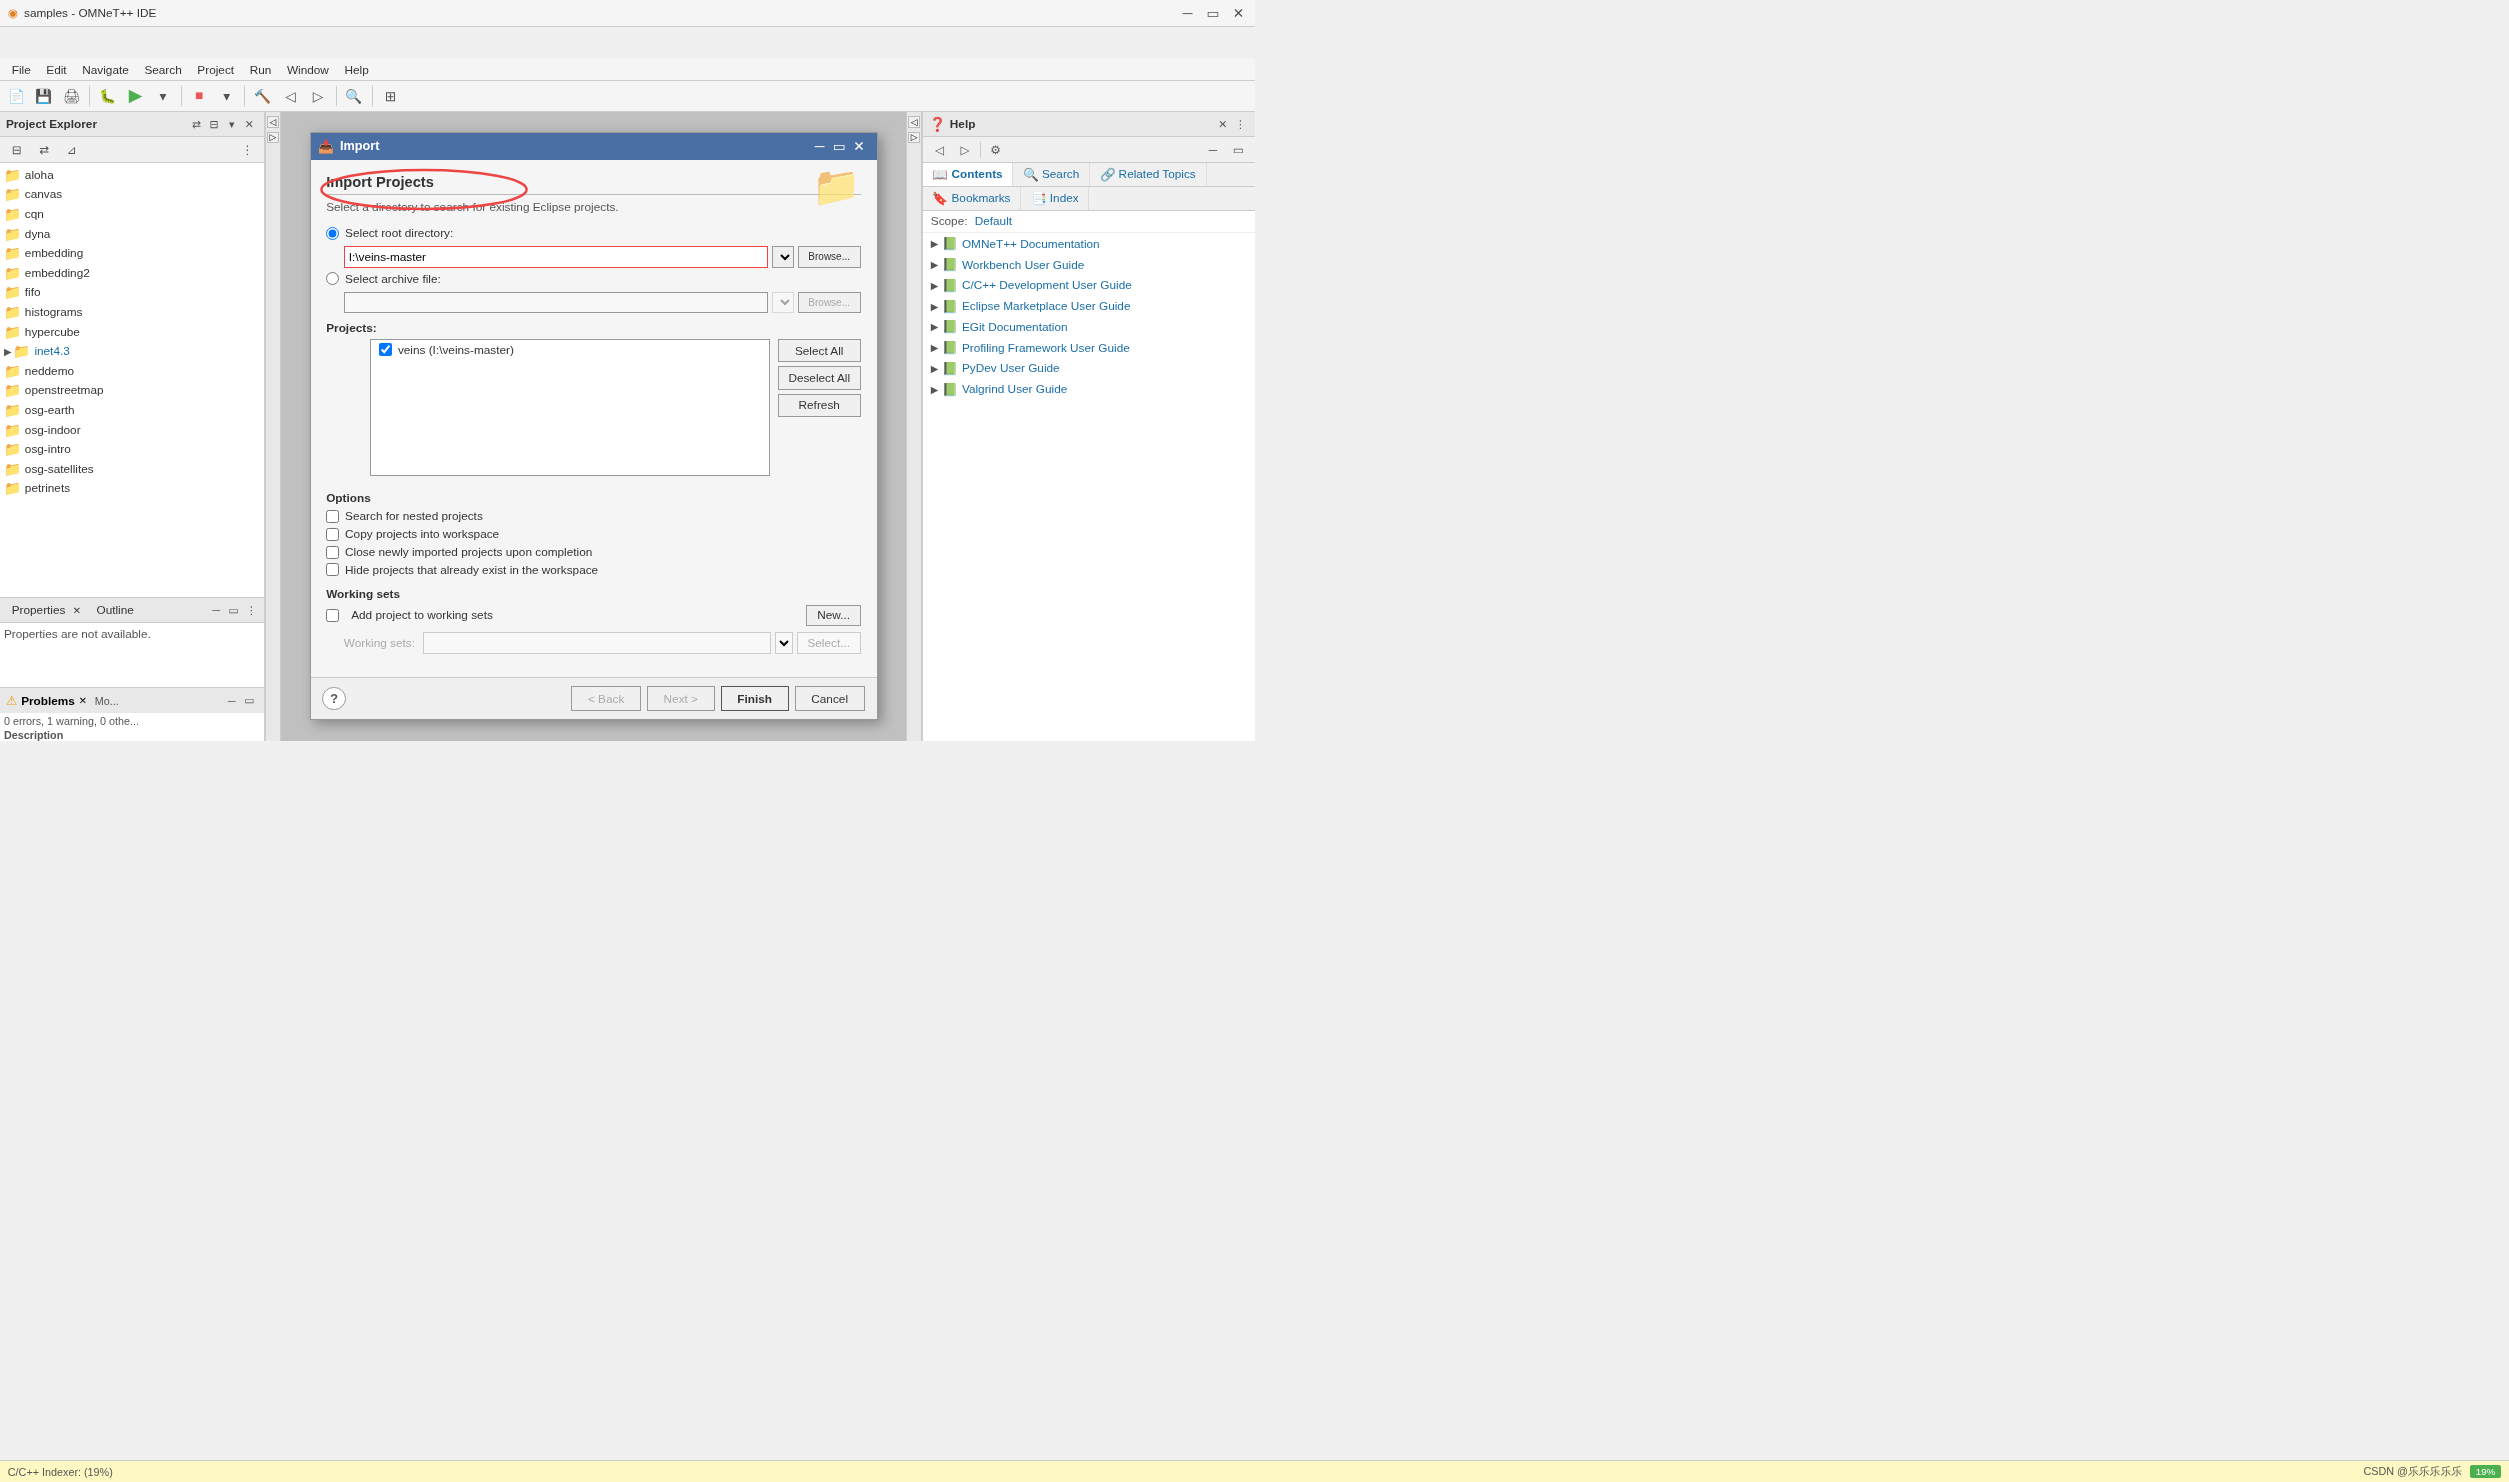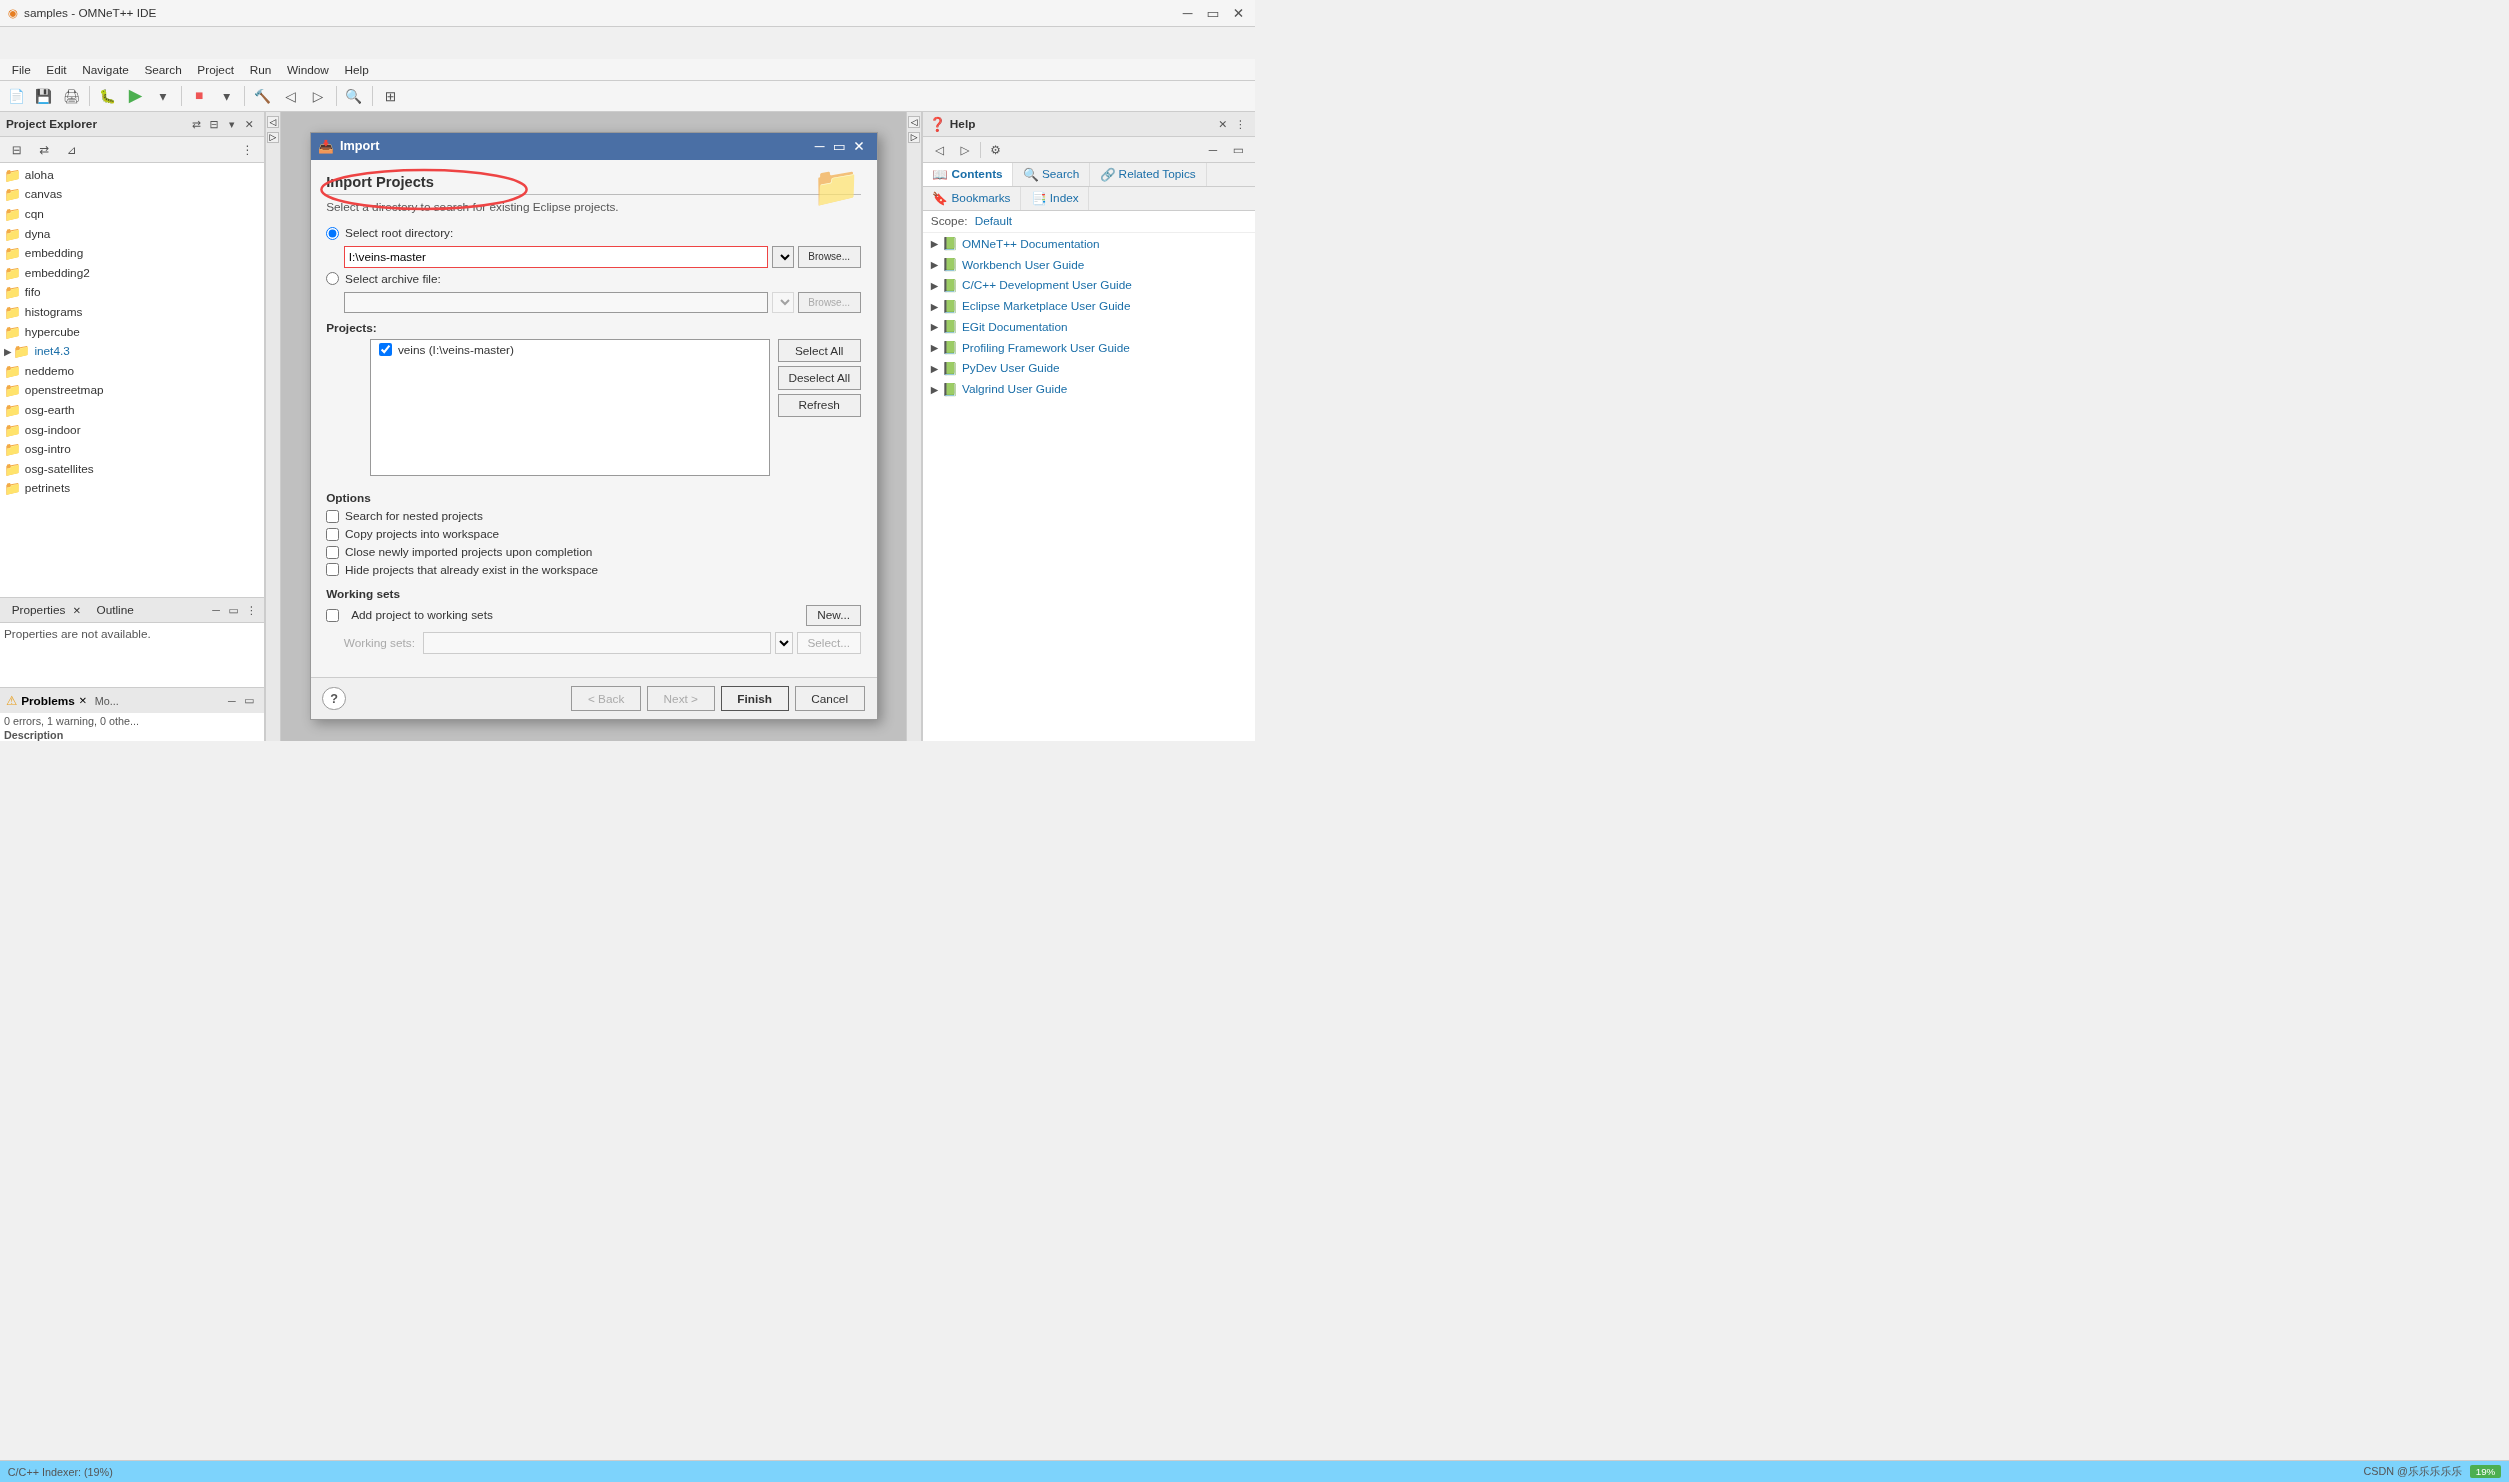--- a/index.html
+++ b/index.html
@@ -218,21 +218,21 @@
     .scope-row { padding: 3.9px 7.8px; font-size: 11.8px; color: #555; border-bottom: 1px solid #eee; }
     .scope-link { color: #1a6ea8; cursor: pointer; text-decoration: none; }
     .help-tree-item { display: flex; align-items: center; padding: 2.9px 7.8px; font-size: 11.8px; cursor: pointer; color: #333; }
     .help-tree-item .tri { margin-right: 3.9px; font-size: 9.8px; color: #555; }
     .help-tree-item .hicon { margin-right: 3.9px; font-size: 12.7px; color: #4a90d9; }
     .help-tree-item .hlink { color: #1a6ea8; cursor: pointer; text-decoration: none; }
 
     
     .status-bar {
       height: 21.6px;
-      background: #7dd3fc;
+      background: #fef9c3;
       border-top: 1px solid #ccc;
       display: flex;
       align-items: center;
       padding: 0 7.8px;
       font-size: 10.8px;
       color: #555;
       position: absolute;
       bottom: 0;
       left: 0;
       right: 0;

